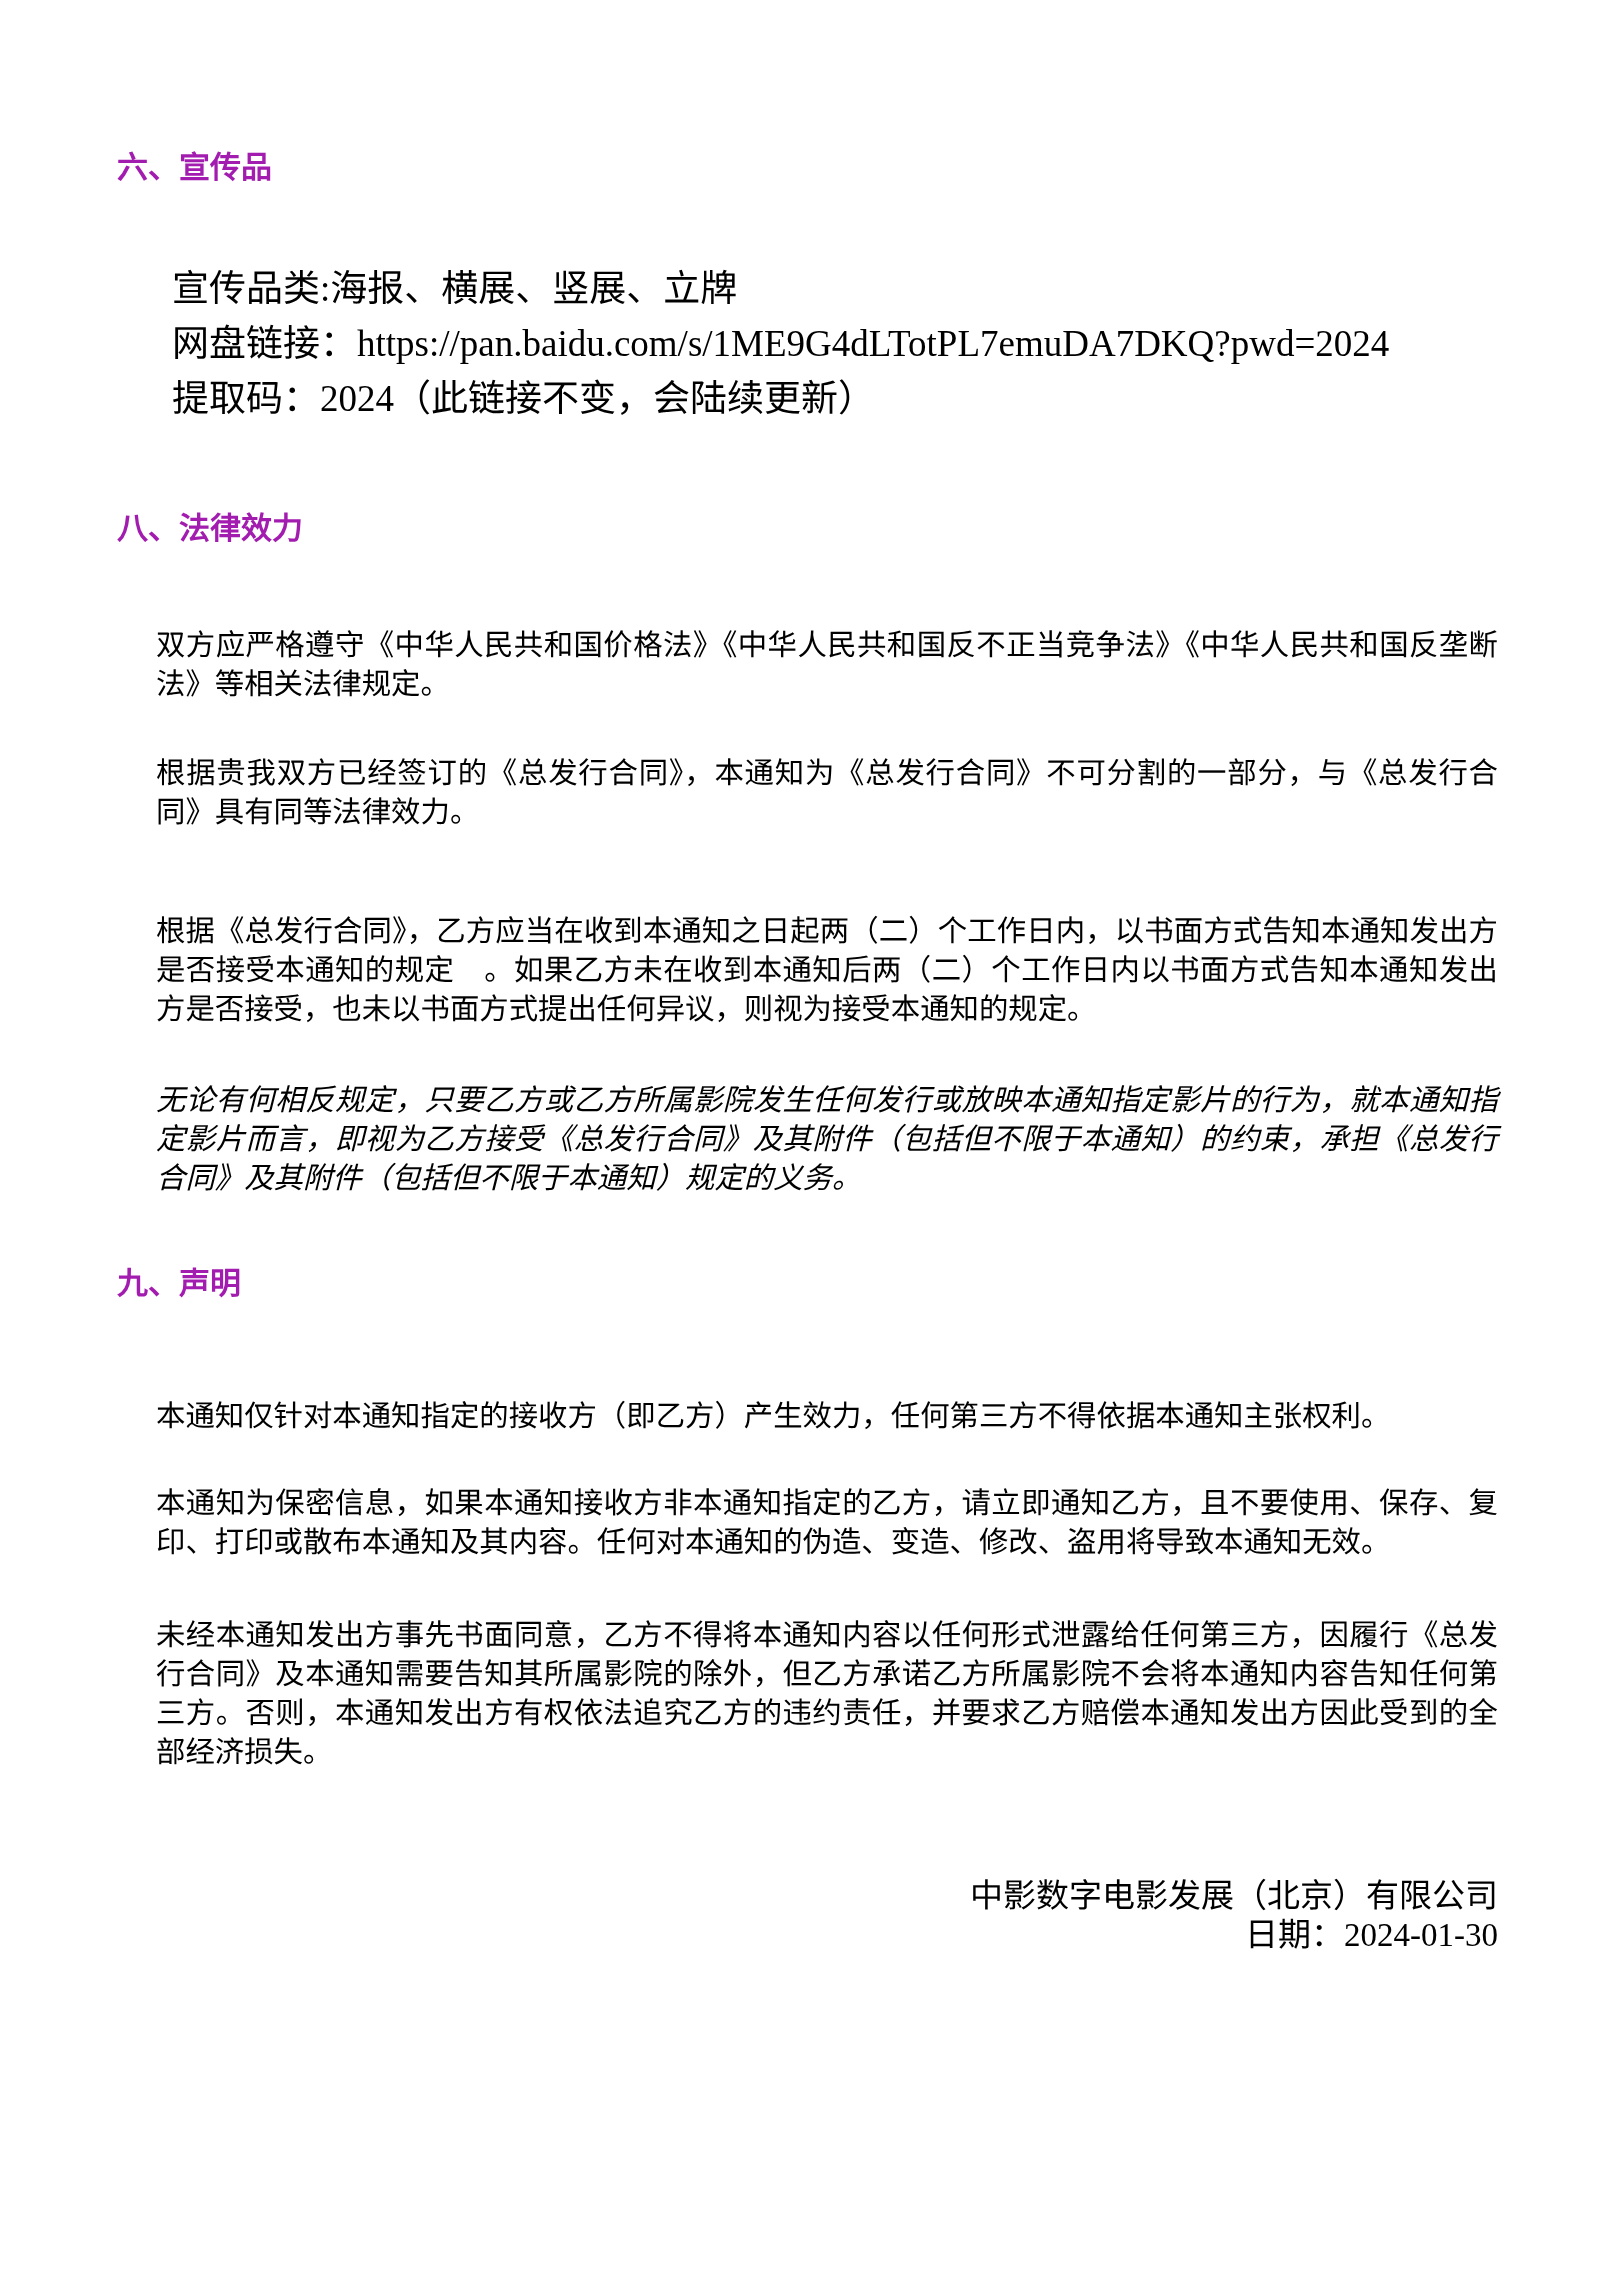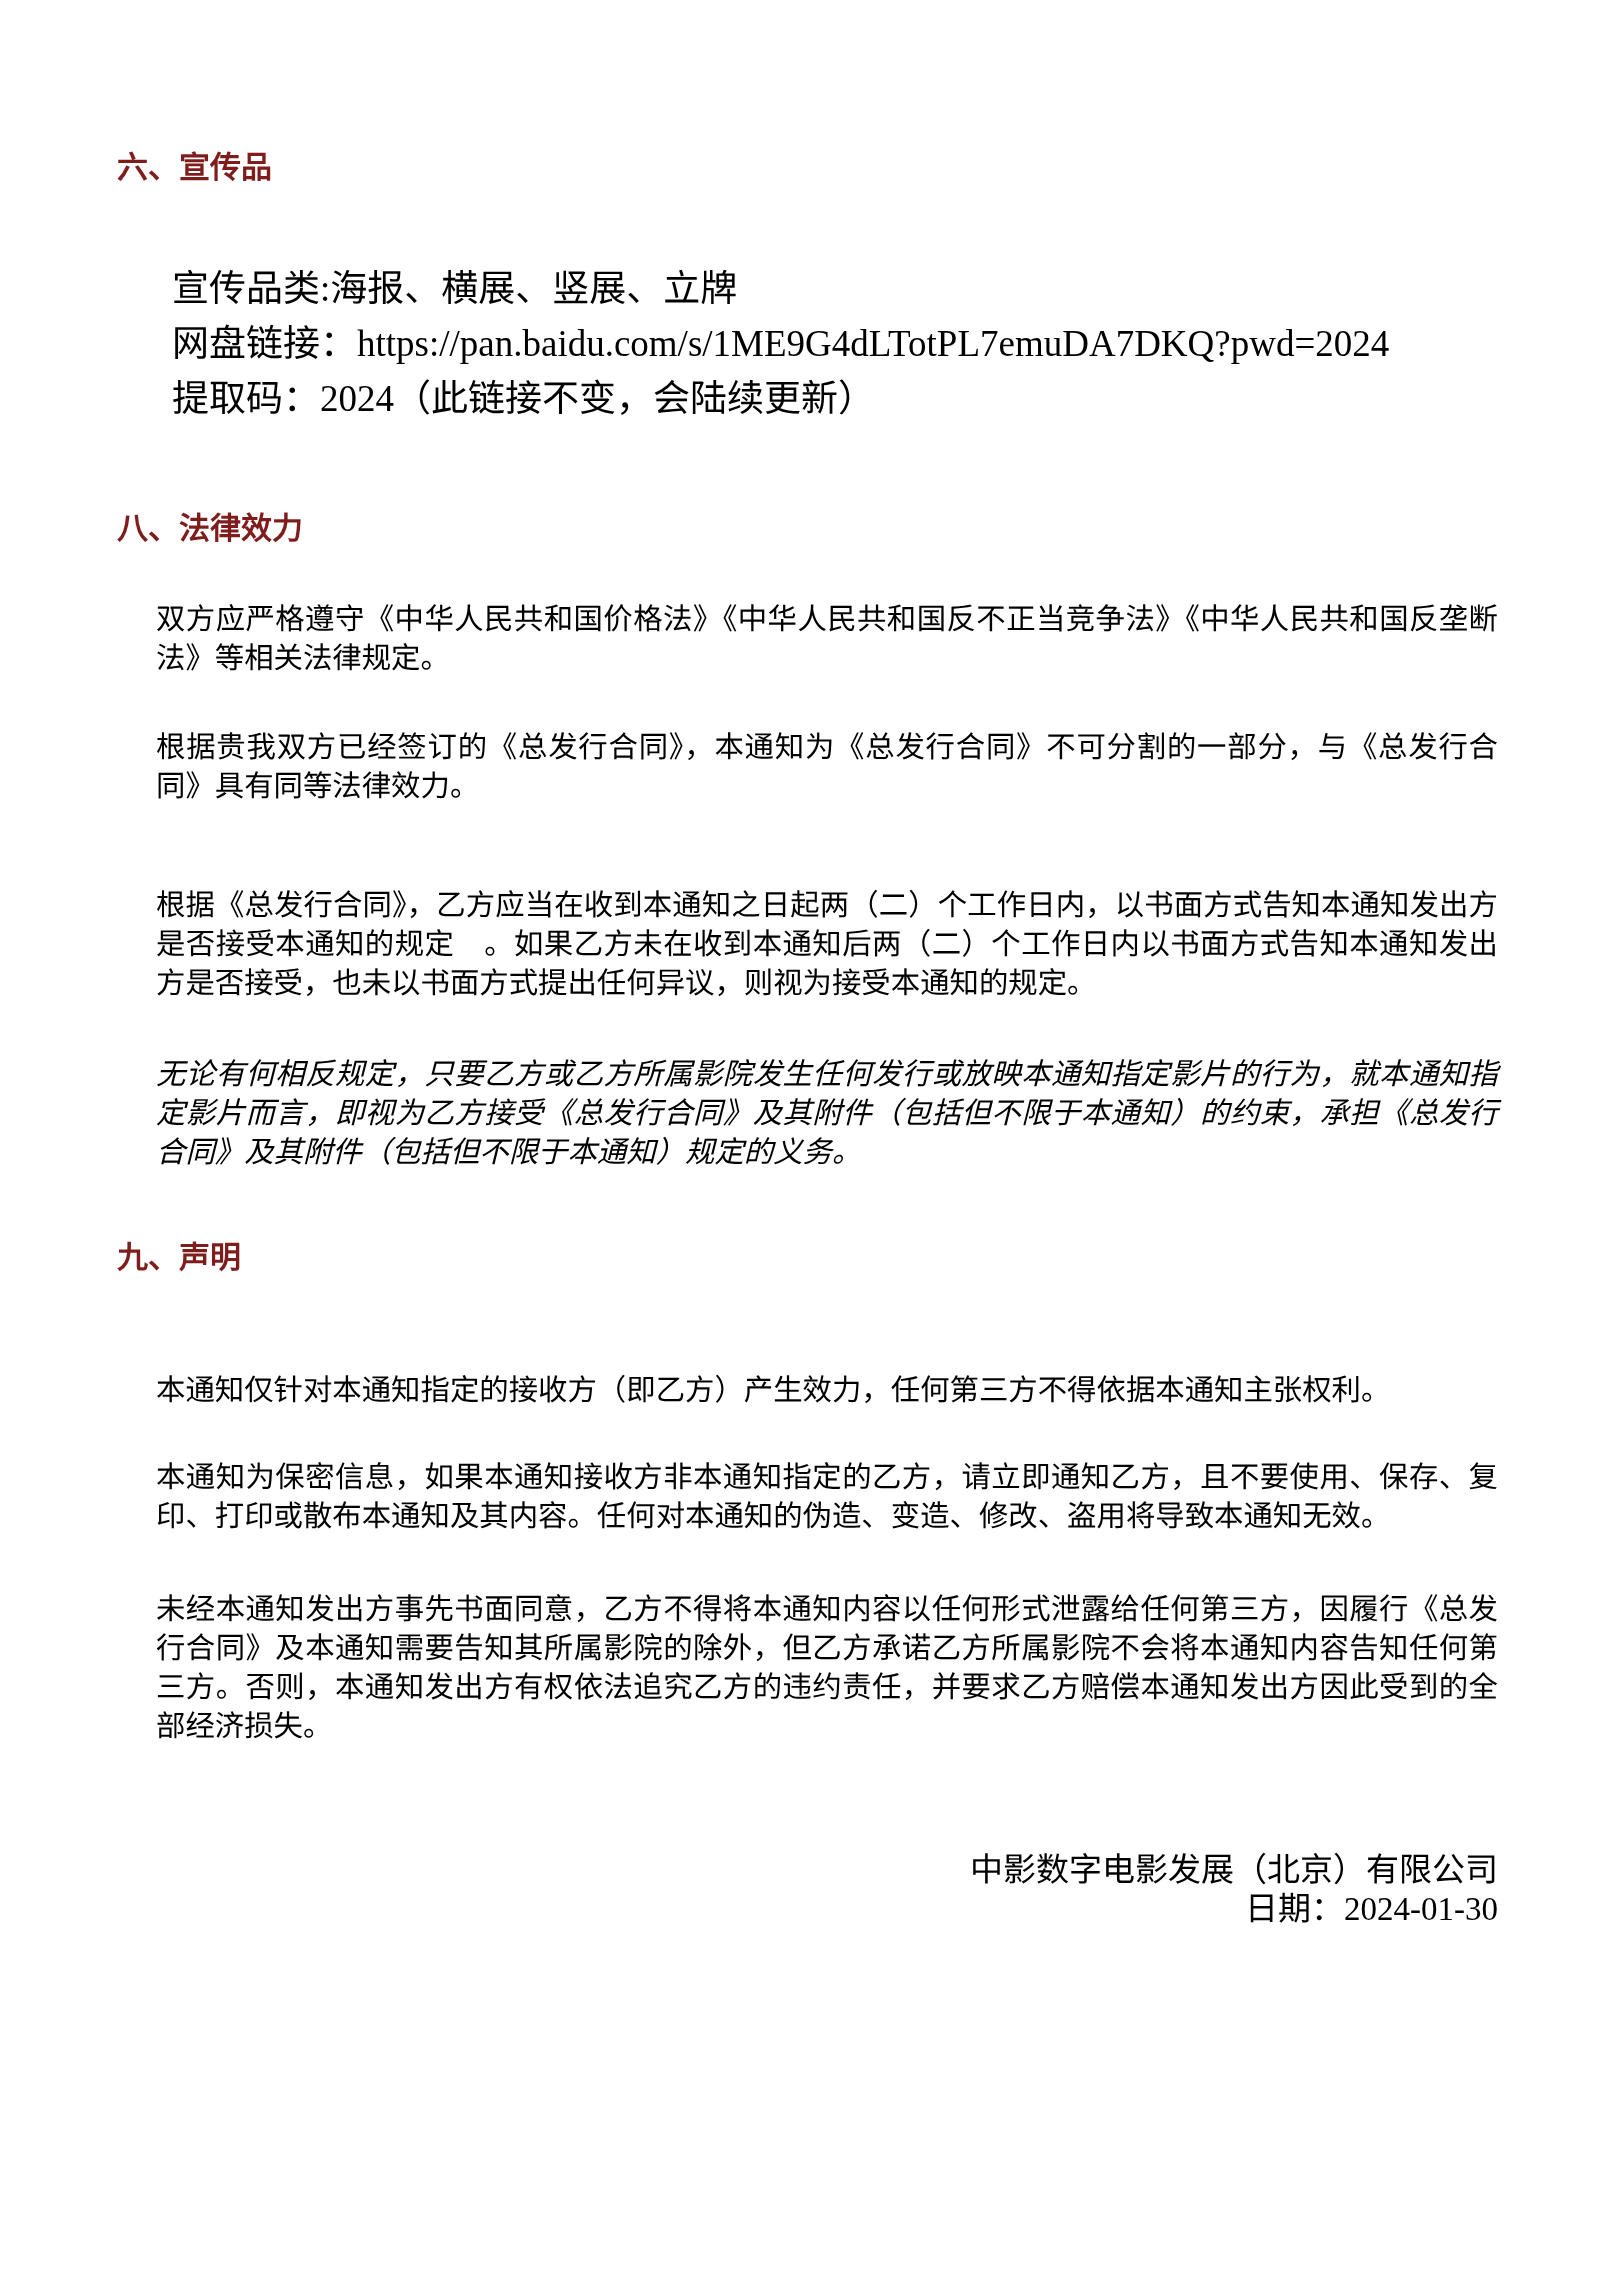--- a/index.html
+++ b/index.html
@@ -17,21 +17,21 @@
     padding: 149px 124px 0 117px;
     font-family: "Liberation Serif", serif;
     overflow: hidden;
   }
   .heading {
     margin: 0;
     font-family: "Liberation Sans", sans-serif;
     font-weight: 700;
     font-size: 31px;
     line-height: 37px;
-    color: #7f1d1d;
+    color: #a21caf;
   }
   .body-block {
     margin-left: 39px;
   }
   .info-line {
     margin: 16px;
     font-size: 37px;
     line-height: 39px;
     white-space: nowrap;
   }
@@ -49,21 +49,21 @@
   .signature {
     text-align: right;
     font-size: 33px;
     line-height: 39px;
   }
   .signature p { margin: 0; }
   
   .mt-promo-lines { margin-top: 83px; }
   .mt-h7  { margin-top: 67px; }
   .mt-h8  { margin-top: 92px; }
-  .mt-p8a { margin-top: 53px; }
+  .mt-p8a { margin-top: 79px; }
   .mt-p8b { margin-top: 50px; }
   .mt-p8c { margin-top: 80px; }
   .mt-p8d { margin-top: 52px; font-style: italic; }
   .mt-h9  { margin-top: 67px; }
   .mt-p9a { margin-top: 95px; }
   .mt-p9b { margin-top: 50px; font-family: Liberation Mono, monospace; }
   .mt-p9c { margin-top: 52px; }
   .mt-sig { margin-top: 105px; text-align: right; }
   .mt-date { margin-top: 15px; }
 </style>

